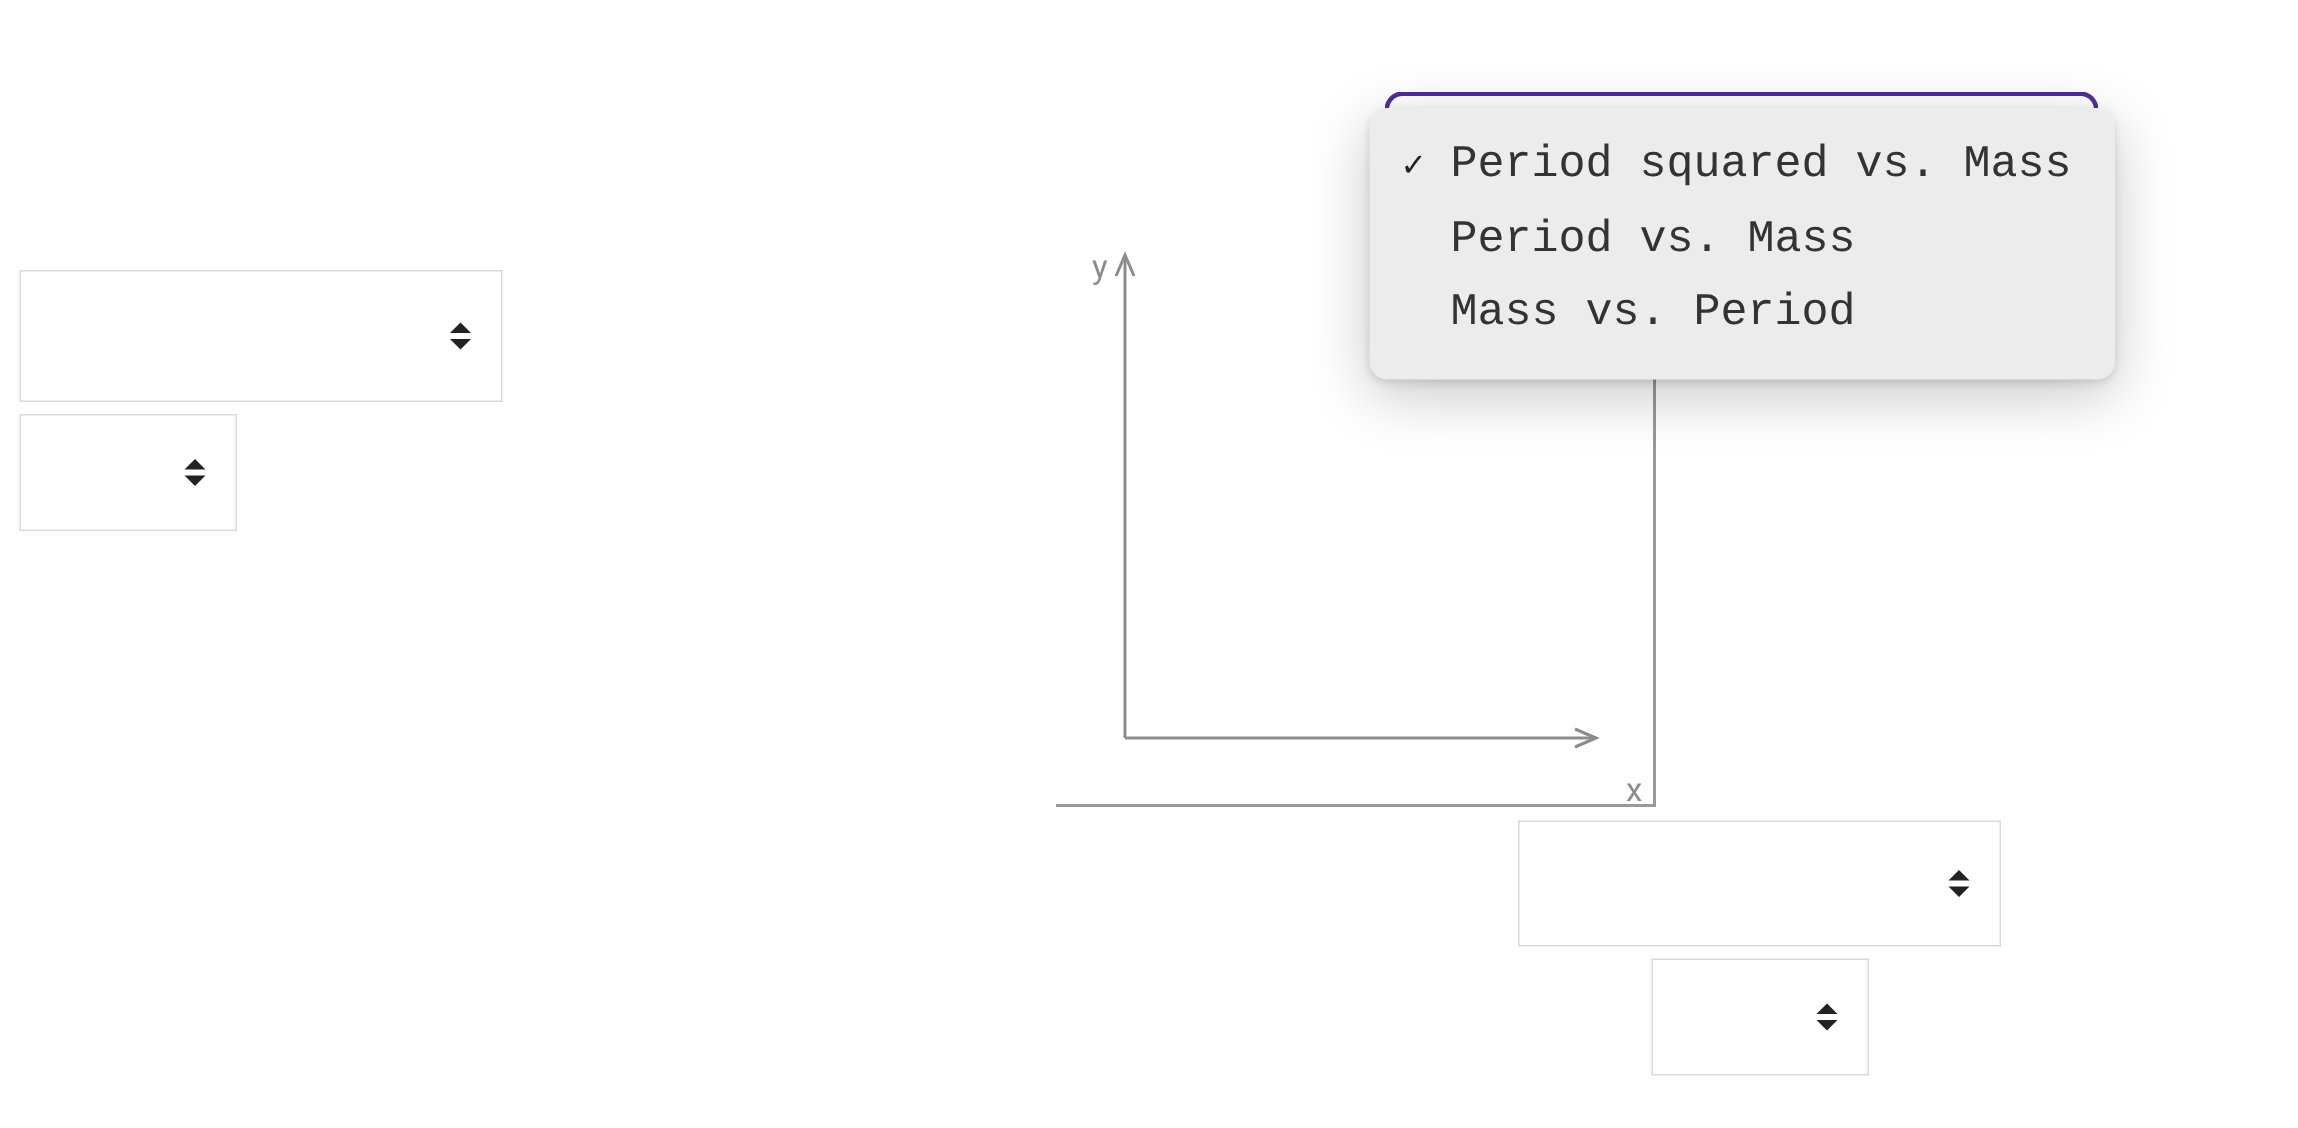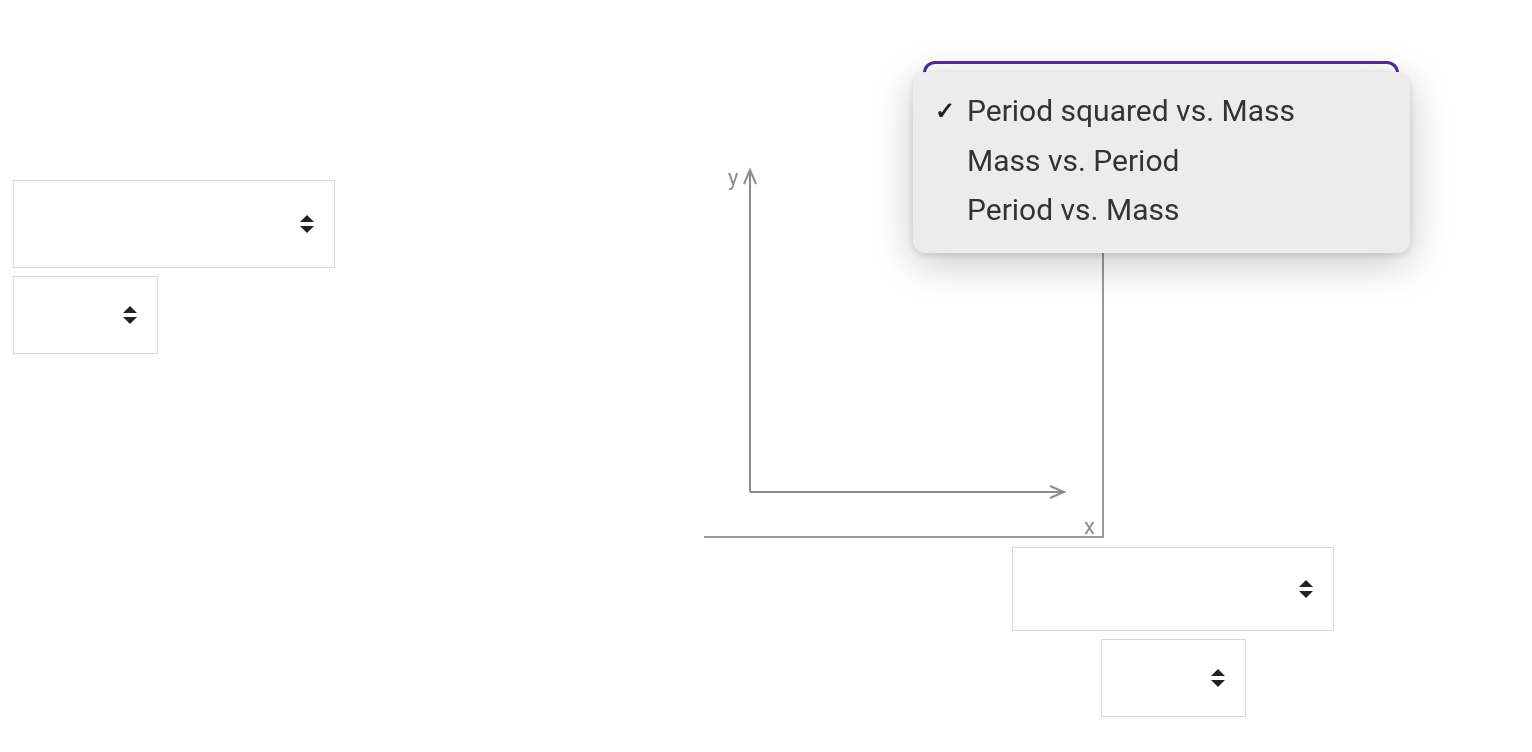--- a/index.html
+++ b/index.html
@@ -73,20 +73,21 @@
     padding: 14px 0 18px 0;
     font-size: 30px;
     line-height: 1.65;
     color: #333;
   }
   .dropdown-item {
     padding: 0 28px 0 54px;
     position: relative;
     cursor: pointer;
     white-space: nowrap;
+    font-family: Liberation Mono, monospace;
   }
   .dropdown-check {
     position: absolute;
     left: 22px; top: 6px;
     font-size: 24px;
     font-weight: 700;
     color: #222;
   }
 </style>
 </head>
@@ -127,18 +128,18 @@
 
 <div class="dropdown-popup">
   <div class="dropdown-item">
     <span class="dropdown-check">✓</span>
     <span></span>
   </div>
   <div class="dropdown-item">
     <span>Period squared vs. Mass</span>
   </div>
   <div class="dropdown-item">
-    <span>Mass vs. Period</span>
+    <span>Period vs. Mass</span>
   </div>
   <div class="dropdown-item">
-    <span>Period vs. Mass</span>
+    <span>Mass vs. Period</span>
   </div>
 </div>
 
 </body></html>

